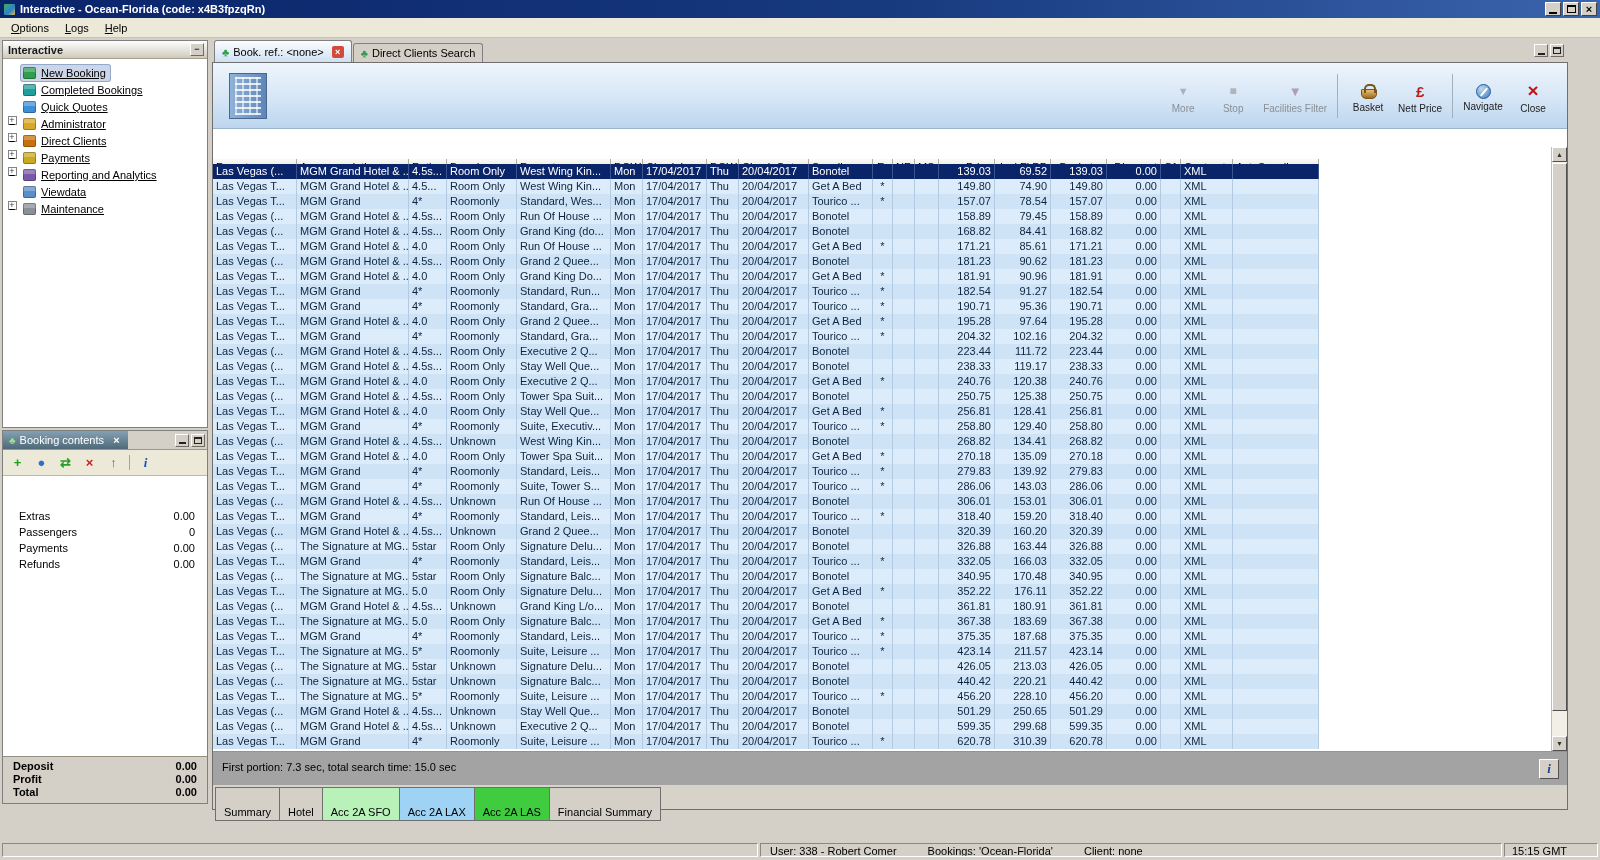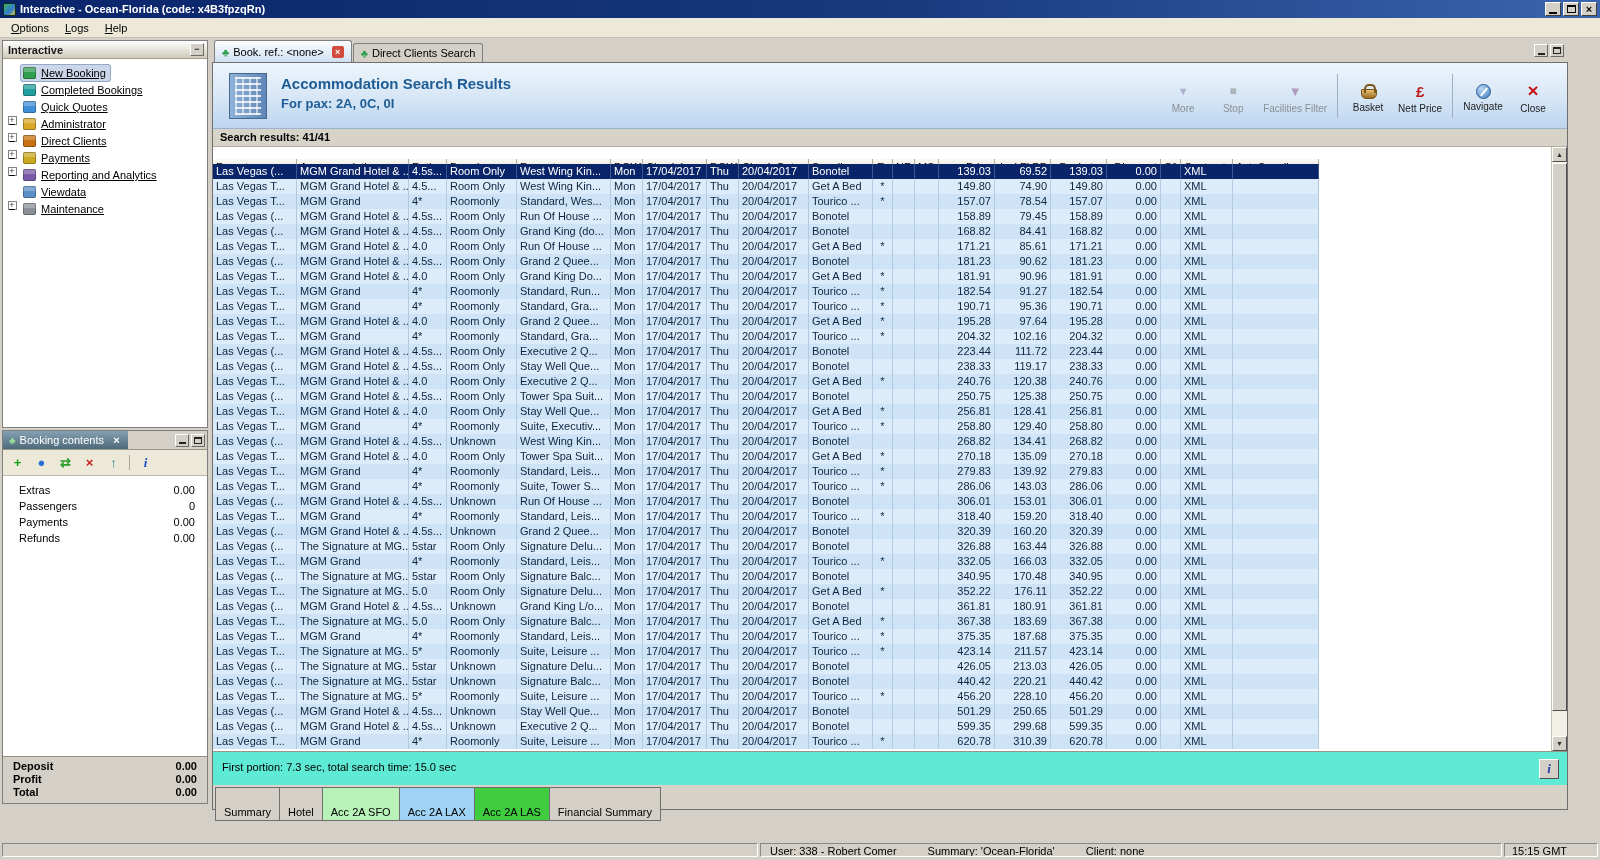--- a/index.html
+++ b/index.html
@@ -53,21 +53,21 @@
     gap:4px; padding:0 6px; font-size:11px; }
   .bp-ticon { color:#9ae09a; font-size:10px; }
   .bp-x { margin-left:3px; font-weight:bold; width:11px; text-align:center; }
   .bp-hbtns { margin-left:auto; display:flex; align-items:center; gap:2px; padding-right:2px; }
   .g-min2 { width:7px; height:2px; background:#222; margin-top:6px; }
   .g-max2 { width:8px; height:7px; border:1px solid #222; border-top-width:2px; }
   .bp-toolbar { height:26px; background:#ece9d8; border-bottom:1px solid #bcb8aa;
     display:flex; align-items:center; gap:7px; padding:0 6px; }
   .tb-btn { width:17px; text-align:center; font-size:13px; font-weight:bold; }
   .tb-sep { width:1px; height:15px; background:#a8a49a; }
-  .bp-body { padding-top:6px; }
+  .bp-body { padding-top:14px;margin-top:18px; }
   .bk-row { display:flex; height:16px; line-height:16px; padding:0 12px 0 16px; }
   .bk-label { flex:1; }
   .bp-totals { position:absolute; left:0; right:0; bottom:0; border-top:1px solid #93907f;
     background:#d4d0c8; padding:3px 0 4px;margin-top:15px; }
   .tot-row { display:flex; padding:0 10px; height:13px; line-height:13px; font-weight:bold; }
   .tot-label { flex:1; }
 
   
   .main { position:absolute; left:212px; top:40px; width:1356px; height:770px; }
   .tabbar { position:relative; height:22px; display:flex; align-items:flex-end; padding-left:2px; }
@@ -139,21 +139,21 @@
   .c17{width:20px}.c18{width:52px}.c19{width:86px}
 
   .vscroll { position:absolute; top:0; right:0; width:16px; height:100%; background:#f2f0e6; border-left:1px solid #c2beb2; }
   .sb-btn { position:absolute; left:0; width:15px; height:15px; background:#d4d0c8; border:1px solid;
     border-color:#fff #505050 #505050 #fff; display:flex; align-items:center; justify-content:center; }
   .sb-up { top:0; } .sb-down { bottom:0; }
   .arr { font-size:7px; color:#303030; }
   .sb-thumb { position:absolute; left:0; top:16px; width:15px; height:548px; background:#d4d0c8;
     border:1px solid; border-color:#fff #505050 #505050 #fff; }
 
-  .statusrow { position:absolute; left:0; top:688px; right:0; height:34px; background:#5eead4;
+  .statusrow { position:absolute; left:0; top:688px; right:0; height:34px; background:#a3a3a3;
     border-top:1px solid #989488; padding:9px 0 0 9px; }
   .info-btn { position:absolute; right:8px; top:7px; width:20px; height:20px; background:#d4d0c8;
     border:1px solid; border-color:#fff #505050 #505050 #fff; text-align:center; line-height:18px;
     font-weight:bold; font-style:italic; font-family:"Liberation Serif",serif; color:#2040a0; font-size:13px; }
 
   .btabs { position:absolute; left:0; top:722px; right:0; bottom:0; background:#d7d3c9;
     display:flex; align-items:flex-start; padding:2px 0 0 2px; }
   .btab { height:18px; line-height:16px; padding:16px 8px; border:1px solid #6f6f6f;
     background:#d4d0c8; margin-right:-1px; white-space:nowrap; }
 
@@ -351,24 +351,20 @@
         </span>
       <span class="lt-btn" data-name="restore-view-button">
           <span class="g-max2" data-name="restore-icon"></span>
         </span>
     </div>
   </div>
 
   <div class="content" data-name="search-results-view">
     <div class="hdr" data-name="results-header">
       <div class="building" data-name="building-icon"></div>
-      <div class="hdr-titles">
-        <div class="hdr-title" data-name="page-title">Accommodation Search Results</div>
-        <div class="hdr-sub" data-name="page-subtitle">For pax: 2A, 0C, 0I</div>
-      </div>
       <div class="hd-bar" data-name="header-toolbar">
           <div class="hd-btn disabled" data-name="more-button">
             <div class="icn" data-name="more-arrow-icon"></div>
             <div class="hd-lbl" data-name="toolbar-button-label">More</div>
           </div>
           <div class="hd-btn disabled" data-name="stop-button">
             <div class="icn" data-name="stop-icon"></div>
             <div class="hd-lbl" data-name="toolbar-button-label">Stop</div>
           </div>
           <div class="hd-btn disabled" data-name="facilities-filter-button">
@@ -389,23 +385,20 @@
             <div class="icn" data-name="navigate-compass-icon"></div>
             <div class="hd-lbl" data-name="toolbar-button-label">Navigate</div>
           </div>
           <div class="hd-btn" data-name="close-button">
             <div class="icn" data-name="close-x-icon"></div>
             <div class="hd-lbl" data-name="toolbar-button-label">Close</div>
           </div>
         </div>
     </div>
 
-    <div class="resbar" data-name="results-count-bar">
-      <span data-name="results-count">Search results: 41/41</span>
-    </div>
 
     <div class="grid" data-name="results-grid">
       <div class="thead" data-name="results-table-header">
           <div class="th c0" data-name="column-header-resort">
             <span class="th-lbl" data-name="column-header-label">Resort</span>
           </div>
           <div class="th c1" data-name="column-header-accommodation">
             <span class="th-lbl" data-name="column-header-label">Accommodation</span>
             <span class="th-glyph" data-name="filter-funnel-icon">▼</span>
           </div>
@@ -1389,19 +1382,19 @@
         <div class="btab" data-name="bottom-tab-acc-2a-las" style="background: rgb(63, 204, 63);">Acc 2A LAS</div>
         <div class="btab" data-name="bottom-tab-financial-summary">Financial Summary</div>
       </div>
   </div>
 </div>
 
 <div class="footer" data-name="status-bar">
   <div class="sunken f1" data-name="status-cell-empty"></div>
   <div class="sunken f2" data-name="status-cell-session">
     <span data-name="status-user">User: 338 - Robert Comer</span>
-    <span data-name="status-retailer">Summary: 'Ocean-Florida'</span>
+    <span data-name="status-retailer">Bookings: 'Ocean-Florida'</span>
     <span data-name="status-client">Client: none</span>
   </div>
   <div class="sunken f3" data-name="status-cell-time">
     <span data-name="status-time">15:15 GMT</span>
   </div>
 </div>
 
 </body></html>

